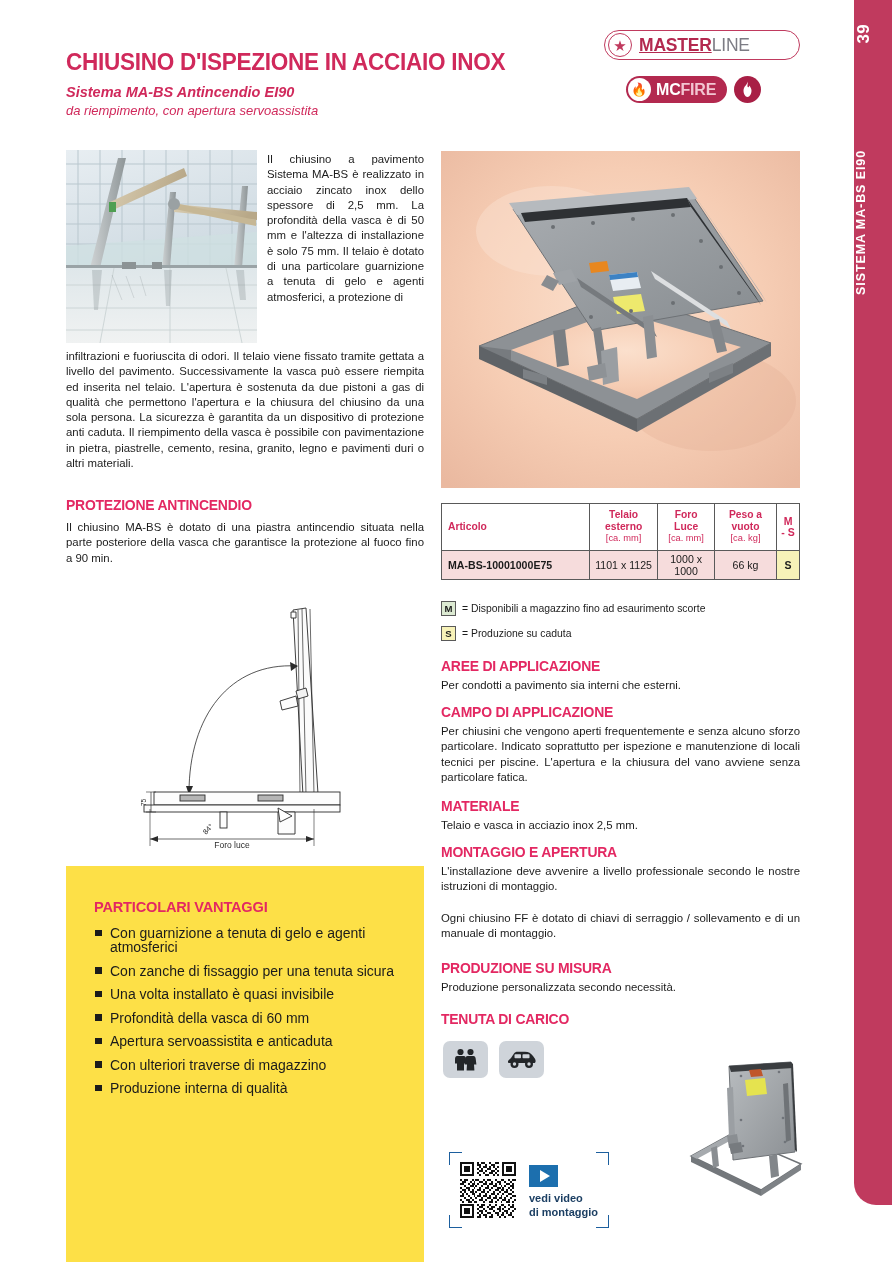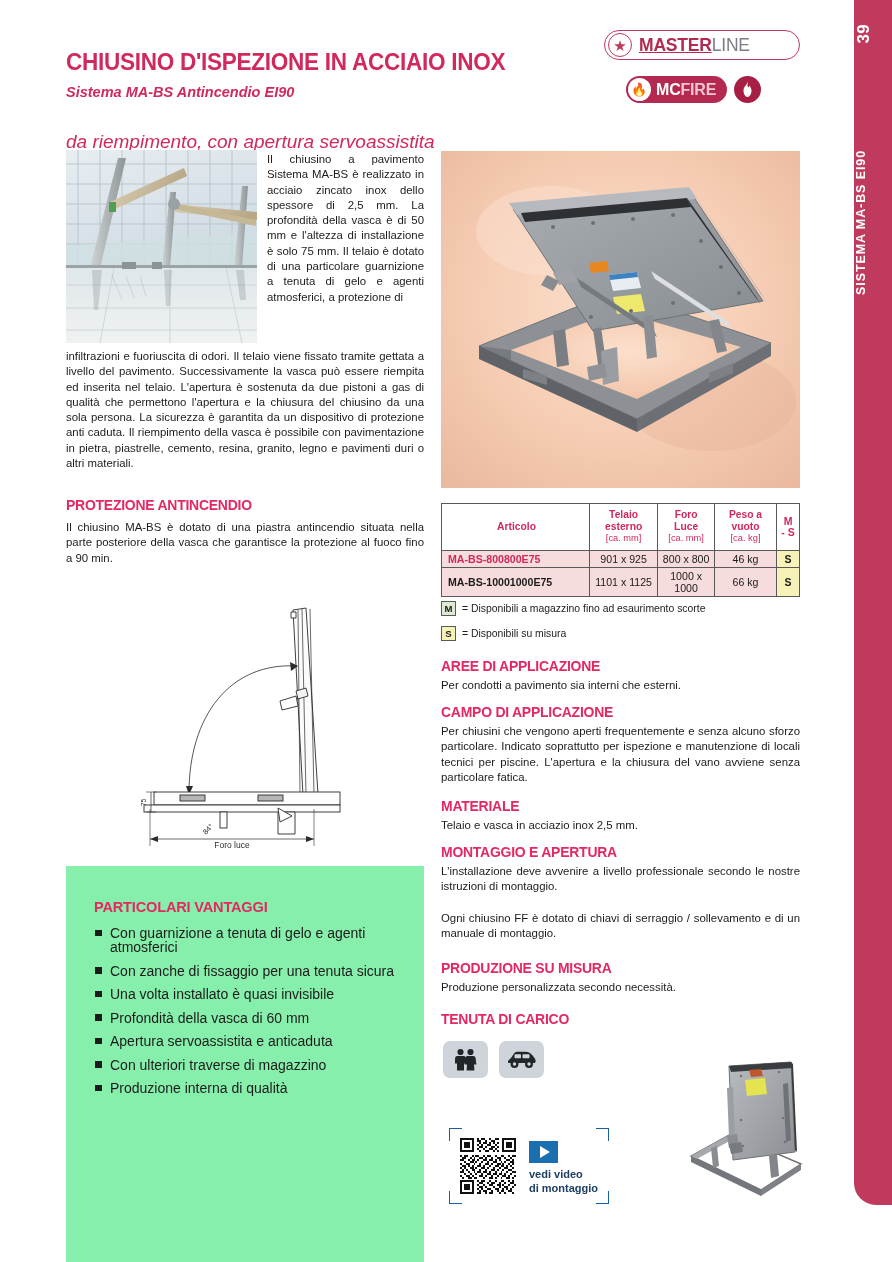--- a/index.html
+++ b/index.html
@@ -126,25 +126,24 @@
     top: 84px; left: 66px;
     font-size: 14.5px;
     font-weight: bold;
     font-style: italic;
     color: #d0295b;
     white-space: nowrap;
   }
   .subtitle2 {
     position: absolute;
     top: 103px; left: 66px;
-    font-size: 19px;
+    font-size: 13px;
     font-style: italic;
     color: #d0295b;
     white-space: nowrap;
-    margin-top: 28px;
   }
 
   
   .photo-atrium {
     position: absolute;
     top: 150px; left: 66px;
     width: 191px; height: 193px;
     overflow: hidden;
     background: #dfe6ea;
   }
@@ -192,21 +191,21 @@
     top: 596px; left: 110px;
     width: 300px; height: 255px;
   }
   .drawing-wrap svg { display: block; }
 
   
   .adv-box {
     position: absolute;
     top: 866px; left: 66px;
     width: 358px; height: 396px;
-    background: #86efac;
+    background: #fde047;
   }
   .adv-head {
     position: absolute;
     top: 32px; left: 28px;
     color: #e32862;
     font-size: 15.5px;
     font-weight: bold;
     letter-spacing: -.2px;
     transform: scaleX(.94);
     transform-origin: left center;
@@ -255,21 +254,21 @@
     vertical-align: middle;
   }
   table.spec thead th {
     color: #d0295b;
     font-weight: bold;
     font-size: 10.3px;
     line-height: 11.6px;
     background: #ffffff;
     height: 47px;
   }
-  table.spec thead th.art { text-align: center; padding-left: 6px; }
+  table.spec thead th.art { text-align: left; padding-left: 6px; }
   table.spec thead th .unit { font-weight: normal; font-size: 9.3px; color: #d0295b; }
   table.spec thead th.ms { font-size: 10.5px; width: 23px; line-height: 11px; }
   table.spec tbody td { height: 17px; background: #f6dcdc; color: #1b1b1b; font-size: 10.6px; }
   table.spec tbody td.art {
     text-align: left;
     padding-left: 6px;
     font-weight: bold;
     color: #1b1b1b;
     width: 148px;
   }
@@ -321,21 +320,21 @@
   
   .render-wrap {
     position: absolute;
     top: 1060px; left: 683px;
     width: 150px; height: 140px;
   }
 
   
   .qr-block {
     position: absolute;
-    top: 1128px; left: 449px;
+    top: 1152px; left: 449px;
     width: 160px; height: 76px;
   }
   .qr-corner {
     position: absolute;
     width: 13px; height: 13px;
     border: 1.6px solid #1c5f9e;
   }
   .qc-tl { top: 0; left: 0; border-right: none; border-bottom: none; }
   .qc-tr { top: 0; right: 0; border-left: none; border-bottom: none; }
   .qc-bl { bottom: 0; left: 0; border-right: none; border-top: none; }
@@ -615,44 +614,37 @@
         <span class="unit">[ca. mm]</span>
       </th>
       <th>
         <span>Peso a vuoto</span><br>
         <span class="unit">[ca. kg]</span>
       </th>
       <th class="ms">M - S</th>
     </tr>
   </thead>
   <tbody>
-    <tr class="alt">
-      <td class="art">MA-BS-800800E75</td>
-      <td>901 x 925</td>
-      <td>800 x 800</td>
-      <td>46 kg</td>
-      <td class="ms">S</td>
-    </tr>
     <tr>
       <td class="art">MA-BS-10001000E75</td>
       <td>1101 x 1125</td>
       <td>1000 x 1000</td>
       <td>66 kg</td>
       <td class="ms">S</td>
     </tr>
   </tbody>
 </table>
 
 <div class="legend-line legend-m">
   <span class="lg-box m">M</span>
   <span>= Disponibili a magazzino fino ad esaurimento scorte</span>
 </div>
 <div class="legend-line legend-s">
   <span class="lg-box s">S</span>
-  <span>= Disponibili su misura</span>
+  <span>= Produzione su caduta</span>
 </div>
 
 <h2 class="sec-head r-head" style="top:657px">AREE DI APPLICAZIONE</h2>
 <div class="r-body" style="top:678px">Per condotti a pavimento sia interni che esterni.</div>
 
 <h2 class="sec-head r-head" style="top:703px">CAMPO DI APPLICAZIONE</h2>
 <div class="r-body" style="top:724px">Per chiusini che vengono aperti frequentemente e senza alcuno sforzo particolare. Indicato soprattutto per ispezione e manutenzione di locali tecnici per piscine. L'apertura e la chiusura del vano avviene senza particolare fatica.</div>
 
 <h2 class="sec-head r-head" style="top:797px">MATERIALE</h2>
 <div class="r-body" style="top:818px">Telaio e vasca in acciazio inox  2,5 mm.</div>

